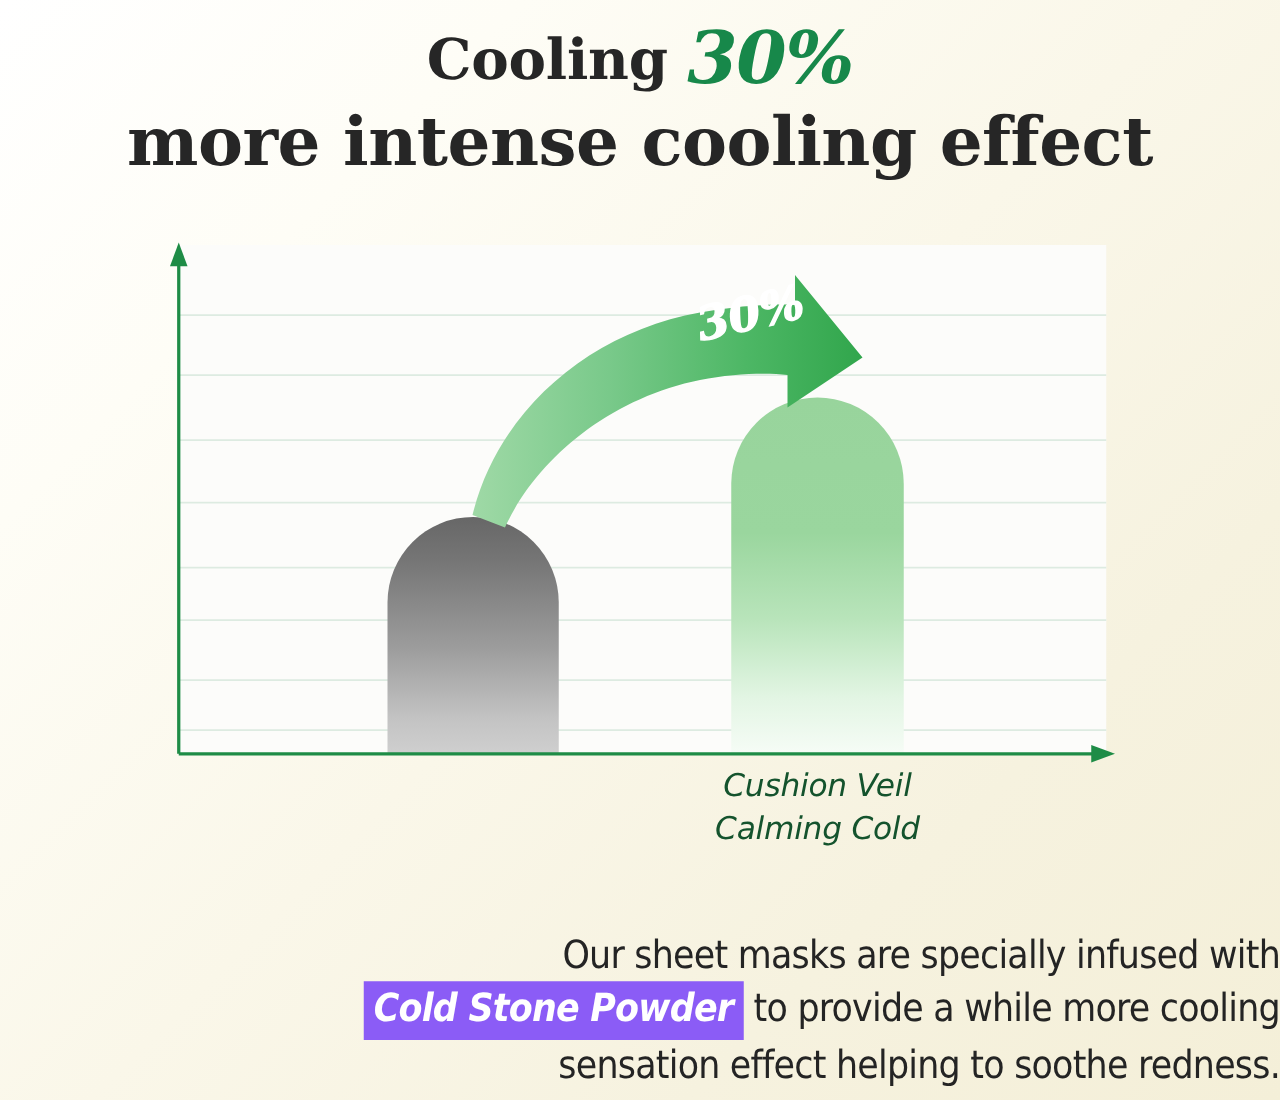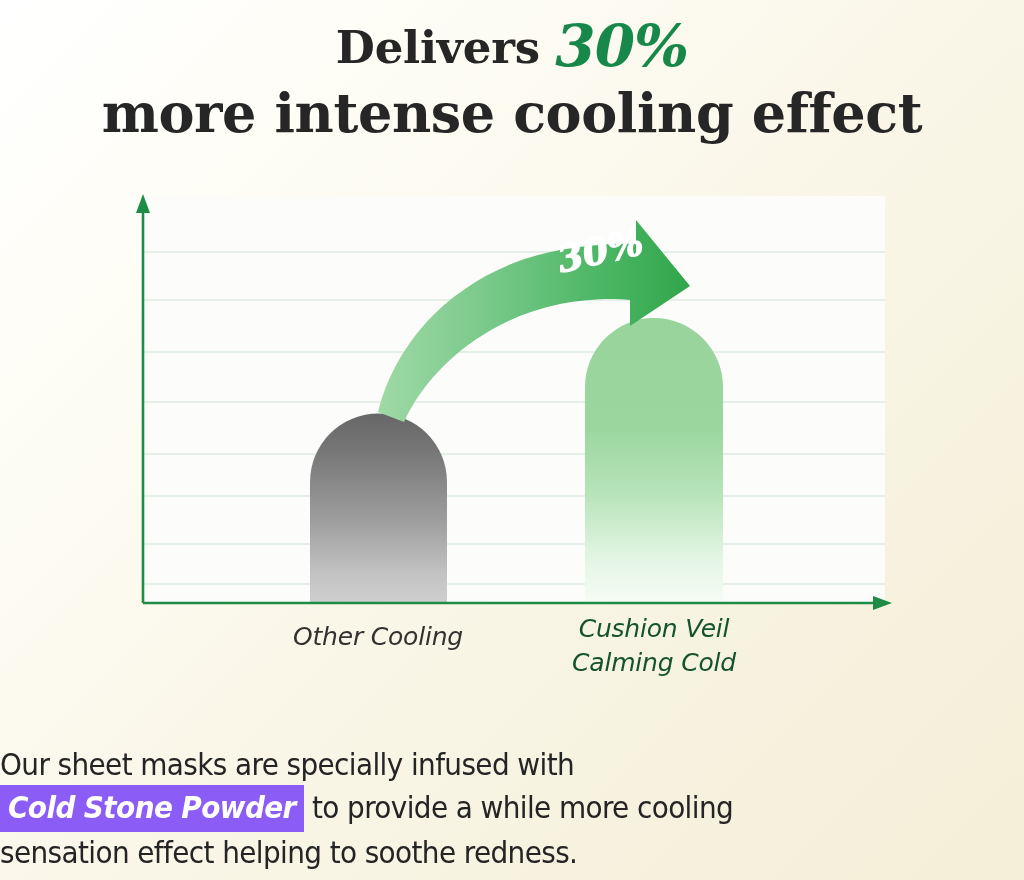--- a/index.html
+++ b/index.html
@@ -81,21 +81,21 @@
     color: #14532d;
   }
   .cat-label span { display: block; }
 
   
   #footer {
     position: absolute;
     left: 0;
     top: 744px;
     width: 1024px;
-    text-align: left;
+    text-align: right;
     font-family: "DejaVu Sans Condensed", "DejaVu Sans", "Liberation Sans", sans-serif;
     font-size: 31px;
     line-height: 1.33;
     color: #242424;
     letter-spacing: -0.6px;
   }
   #footer .fline { display: block; white-space: nowrap; }
   #footer .hl {
     display: inline-block;
     background: #8b5cf6;
@@ -103,21 +103,21 @@
     font-style: italic;
     font-weight: 700;
     padding: 2px 8px 4px 8px;
     letter-spacing: -0.6px;
   }
 </style>
 </head>
 <body>
 
 <div id="headline">
-  <span class="line l1"><span>Delivers </span><span class="pct">30%</span></span>
+  <span class="line l1"><span>Cooling </span><span class="pct">30%</span></span>
   <span class="line l2">more intense cooling effect</span>
 </div>
 
 <div id="chart">
   <svg id="chart-svg" width="1024" height="520" viewBox="0 0 1024 520">
     <defs>
       <linearGradient id="grayBarGrad" x1="0" y1="0" x2="0" y2="1">
         <stop offset="0%" stop-color="#676767"></stop>
         <stop offset="18%" stop-color="#757575"></stop>
         <stop offset="55%" stop-color="#9C9C9C"></stop>
@@ -177,21 +177,20 @@
     <g stroke="#1E8C46" stroke-width="2.6" fill="none">
       <line x1="143" y1="26" x2="143" y2="423"></line>
       <line x1="143" y1="423" x2="880" y2="423"></line>
     </g>
     <polygon points="143,14 136,33 150,33" fill="#1E8C46"></polygon>
     <polygon points="892,423 873,416 873,430" fill="#1E8C46"></polygon>
   </svg>
 </div>
 
 <div class="cat-label" id="cat-label-other">
-  <span>Other Cooling</span>
 </div>
 
 <div class="cat-label" id="cat-label-cushion">
   <span>Cushion Veil</span>
   <span>Calming Cold</span>
 </div>
 
 <div id="footer">
   <span class="fline">Our sheet masks are specially infused with</span>
   <span class="fline"><span class="hl">Cold Stone Powder</span><span> to provide a while more cooling</span></span>

